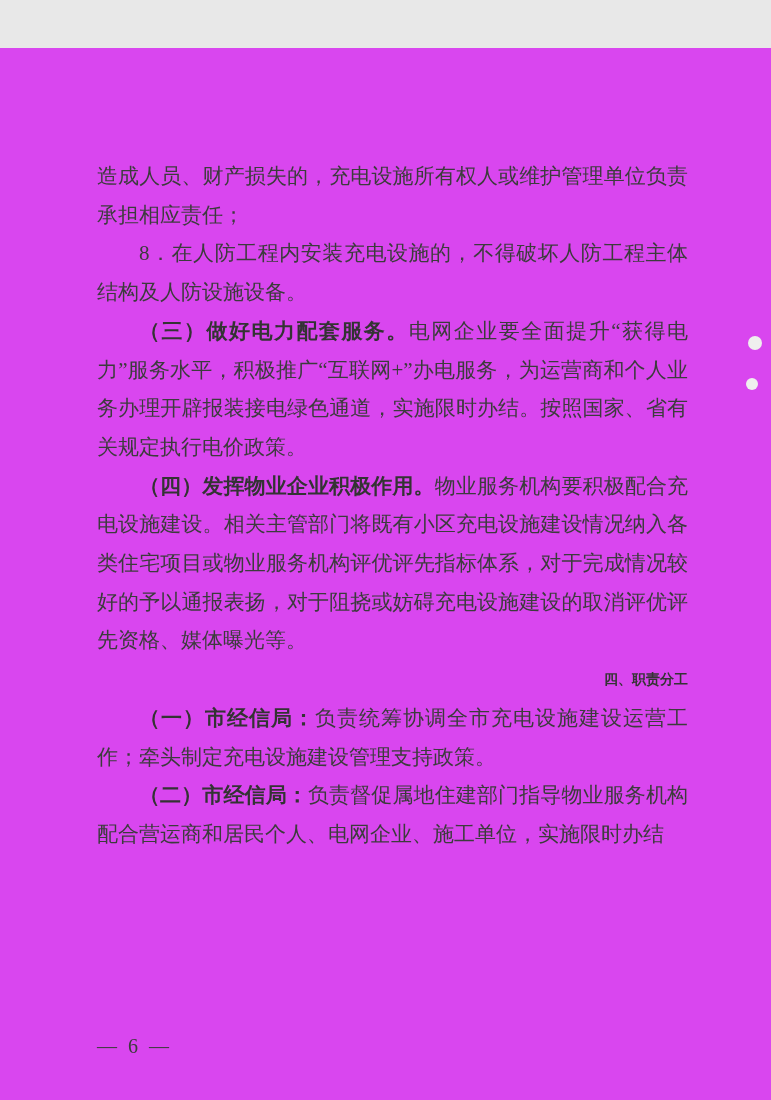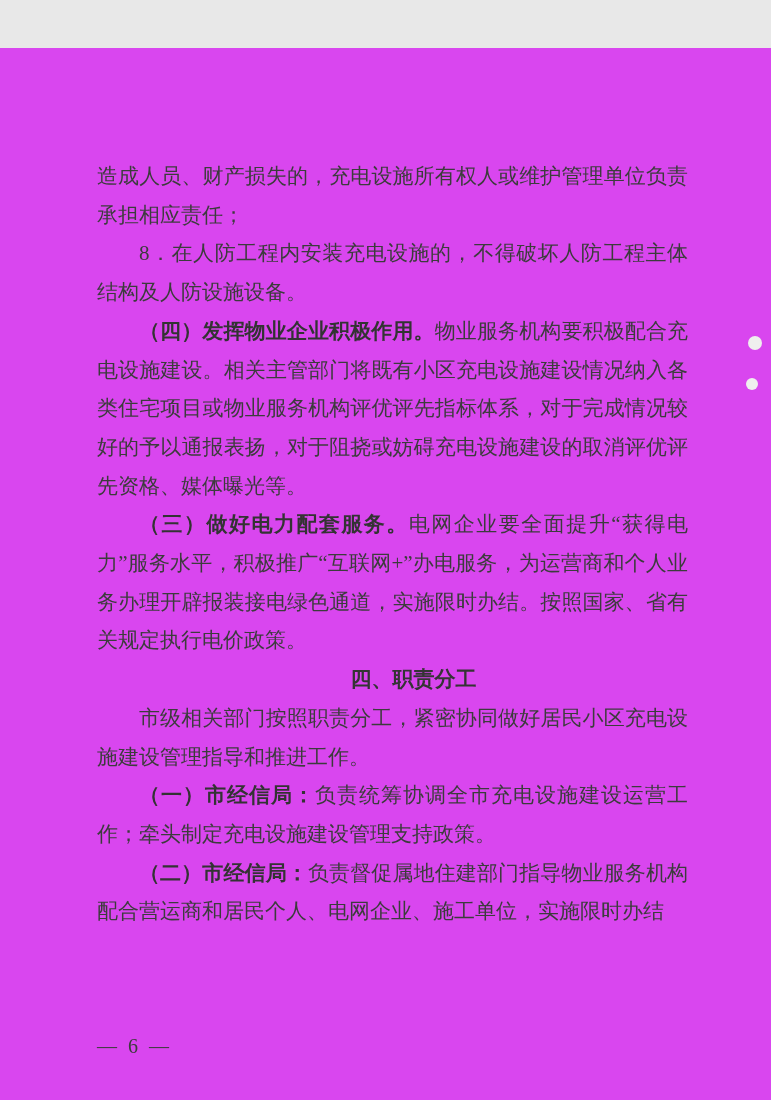--- a/index.html
+++ b/index.html
@@ -34,26 +34,26 @@
   .doc-body p.continued {
     text-indent: 0;
   }
   .lead-bold {
     font-weight: bold;
     color: #333333;
   }
   .section-heading {
     margin: 0;
     text-indent: 2em;
-    font-size: 21px;
+    font-size: 14px;
     line-height: 38.7px;
     font-weight: bold;
     font-family: "Liberation Sans", sans-serif;
     color: #343434;
-    text-align: center;
+    text-align: right;
   }
   .page-footer {
     position: absolute;
     left: 97px;
     top: 986px;
     font-size: 20px;
     line-height: 24px;
     color: #3c3c3c;
     letter-spacing: 3px;
     font-family: "Liberation Serif", serif;
@@ -71,27 +71,26 @@
 
 <div class="page">
 
   <div class="doc-body">
 
     <p class="continued"><span>造成人员、财产损失的，充电设施所有权人或维护管理单位负责承担相应责任；</span></p>
 
     <p><span>8．在人防工程内安装充电设施的，不得破坏人防工程主体结构及人防设施设备。</span></p>
 
 
+    <p><span class="lead-bold">（三）做好电力配套服务。</span><span>电网企业要全面提升“获得电力”服务水平，积极推广“互联网+”办电服务，为运营商和个人业务办理开辟报装接电绿色通道，实施限时办结。按照国家、省有关规定执行电价政策。</span></p>
+
     <p><span class="lead-bold">（四）发挥物业企业积极作用。</span><span>物业服务机构要积极配合充电设施建设。相关主管部门将既有小区充电设施建设情况纳入各类住宅项目或物业服务机构评优评先指标体系，对于完成情况较好的予以通报表扬，对于阻挠或妨碍充电设施建设的取消评优评先资格、媒体曝光等。</span></p>
-
-    <p><span class="lead-bold">（三）做好电力配套服务。</span><span>电网企业要全面提升“获得电力”服务水平，积极推广“互联网+”办电服务，为运营商和个人业务办理开辟报装接电绿色通道，实施限时办结。按照国家、省有关规定执行电价政策。</span></p>
 
     <h2 class="section-heading"><span>四、职责分工</span></h2>
 
-    <p><span>市级相关部门按照职责分工，紧密协同做好居民小区充电设施建设管理指导和推进工作。</span></p>
 
     <p><span class="lead-bold">（一）市经信局：</span><span>负责统筹协调全市充电设施建设运营工作；牵头制定充电设施建设管理支持政策。</span></p>
 
     <p><span class="lead-bold">（二）市经信局：</span><span>负责督促属地住建部门指导物业服务机构配合营运商和居民个人、电网企业、施工单位，实施限时办结</span></p>
 
   </div>
 
   <div class="page-footer">— 6 —</div>
 
   <div class="scan-artifact artifact-1"></div>

